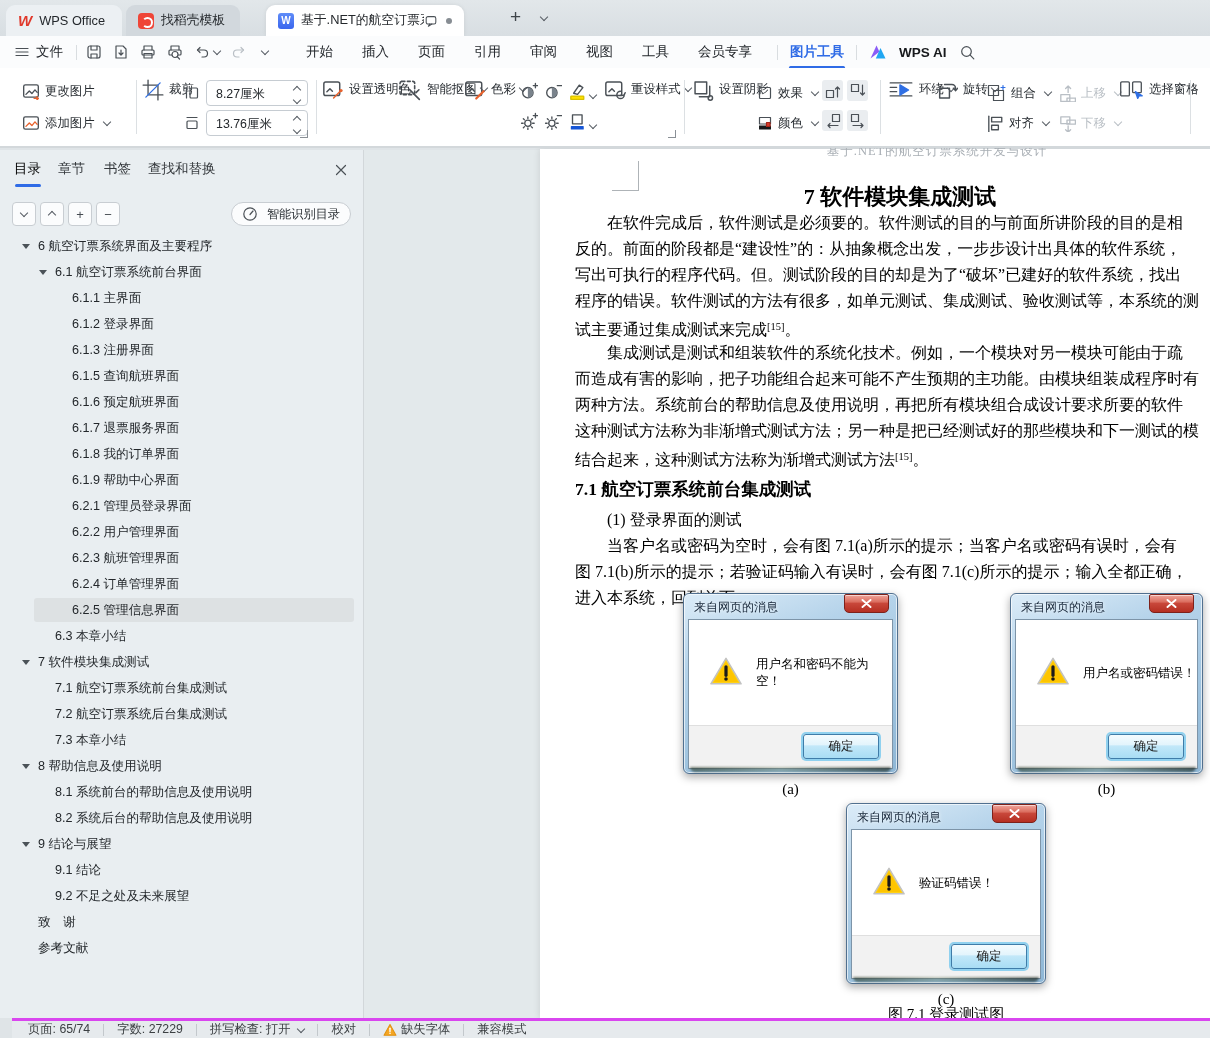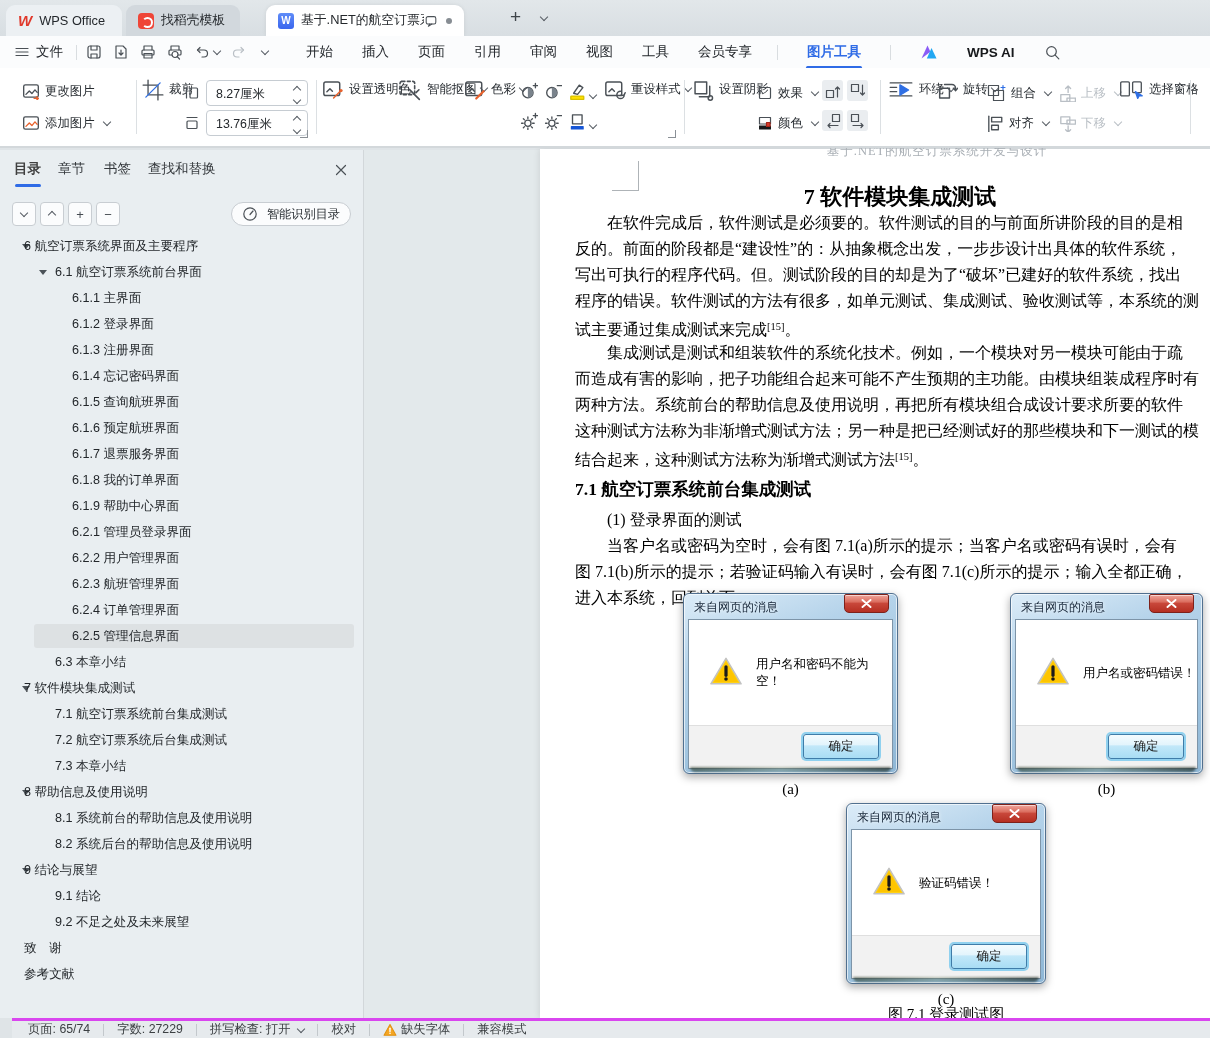--- a/index.html
+++ b/index.html
@@ -30,48 +30,48 @@
   #newtab{left:510px;top:6px;font-size:19px;color:#3f454a;position:absolute;font-weight:300}
   #tablist-chv{left:537px;top:14px;position:absolute}
 
   
   #menubar{left:0;top:36px;width:1210px;height:32px;background:#fbfcfd;position:absolute;border-bottom:1px solid #eef1f3}
   #file-btn{position:absolute;left:14px;top:0;height:32px;display:flex;align-items:center;gap:6px;font-size:13.5px;color:#24282d}
   .vdiv-m{position:absolute;top:9px;height:15px;width:1px;background:#d9dde0}
   #quick-icons{position:absolute;left:86px;top:0;height:32px;display:flex;align-items:center;gap:11px}
   #menu-items{position:absolute;left:306px;top:0;height:32px;display:flex;align-items:center;gap:29px;font-size:13.5px;color:#24282d}
   .mb-item{cursor:default}
-  #mb-right{position:absolute;left:777px;top:0;height:32px;display:flex;align-items:center;gap:29px}
+  #mb-right{position:absolute;left:777px;top:0;height:32px;display:flex;align-items:center;gap:12px}
   #picture-tool{color:#2f6be6;font-weight:bold;font-size:13.5px;position:relative}
   #picture-tool::after{content:"";position:absolute;left:-1px;right:-1px;bottom:-8px;height:3px;background:#2f6be6;border-radius:2px}
   #wpsai-label{font-size:13.5px;font-weight:bold;color:#17191c}
 
   
   #ribbon{left:0;top:68px;width:1210px;height:80px;background:#fff;position:absolute;border-bottom:2px solid #d3d8db;z-index:5;box-sizing:border-box}
   .rb-row{position:absolute;display:flex;align-items:center;gap:5px;font-size:12.4px;color:#262b30;height:22px;white-space:nowrap}
   .rb-col{position:absolute;top:8px;display:flex;flex-direction:row;align-items:center;gap:5px;font-size:12.4px;color:#262b30;white-space:nowrap}
   .rb-col .icbox{height:27px;display:flex;align-items:center}
   .size-field{position:absolute;width:102px;height:26px;background:#fff;border:1px solid #c6ccd2;border-radius:4px;font-size:12.4px;color:#24282c;line-height:26px;padding-left:9px;box-sizing:border-box}
   .spinner{position:absolute;right:7px;top:6px;display:flex;flex-direction:column;gap:4px}
   .spinner .chv{margin:0}
   .launch{position:absolute;width:7px;height:7px;border-right:1.2px solid #8a9096;border-bottom:1.2px solid #8a9096}
   .sqbtn{position:absolute;width:21px;height:21px;background:#eaedf0;border-radius:3px;display:flex;align-items:center;justify-content:center}
 
   
   #sidebar{left:0;top:150px;width:364px;height:868px;background:#e9eef1;position:absolute;border-right:1px solid #d2d7da;box-sizing:border-box;z-index:4}
   .sb-tab{position:absolute;top:10px;font-size:13.5px;color:#34383c}
-  .sb-tab.active{color:#404040;font-weight:bold}
+  .sb-tab.active{color:#000000;font-weight:normal}
   .sb-tab.active::after{content:"";position:absolute;left:1px;width:26px;bottom:-9px;height:3px;background:#2f6be6;border-radius:2px}
   #sb-close{position:absolute;right:14px;top:12px}
   .sb-btn{position:absolute;top:52px;width:24px;height:24px;background:#fbfcfd;border:1px solid #c8cdd2;border-radius:4px;display:flex;align-items:center;justify-content:center;box-sizing:border-box;color:#454b51;font-size:13px}
   #smart-toc{position:absolute;right:12px;top:52px;height:24px;padding:0 10px;background:#fbfcfd;border:1px solid #c8cdd2;border-radius:12px;display:flex;align-items:center;gap:9px;font-size:12.2px;color:#2b3035;box-sizing:border-box}
   #toc-list{position:absolute;left:0;right:1px;top:90px;bottom:0;overflow:hidden;font-size:12.6px;color:#23272b}
   .toc-row{position:relative;height:26px;display:flex;align-items:center;box-sizing:border-box}
   .toc-row:first-child{margin-top:-7px}
-  .toc-row.lvl1{padding-left:24px}
+  .toc-row.lvl1{padding-left:38px}
   .toc-row.lvl2{padding-left:55px}
   .toc-row.lvl3{padding-left:72px}
   .tri{position:absolute;top:11px;width:0;height:0;border-left:4px solid transparent;border-right:4px solid transparent;border-top:5px solid #4b5258}
   .lvl1 .tri{left:22px}
   .lvl2 .tri{left:39px}
   .toc-row.sel::before{content:"";position:absolute;left:34px;right:8px;top:1px;bottom:1px;background:#dde1e3;border-radius:3px}
   .toc-label{position:relative;z-index:1}
 
   
   #canvas{left:364px;top:150px;width:846px;height:868px;background:#e3e9eb;position:absolute}
@@ -574,23 +574,20 @@
       <div class="toc-row lvl3">
         <span class="toc-label">6.1.1 主界面</span>
       </div>
       <div class="toc-row lvl3">
         <span class="toc-label">6.1.2 登录界面</span>
       </div>
       <div class="toc-row lvl3">
         <span class="toc-label">6.1.3 注册界面</span>
       </div>
       <div class="toc-row lvl3">
-        <span class="toc-label">6.1.4 忘记密码界面</span>
-      </div>
-      <div class="toc-row lvl3">
         <span class="toc-label">6.1.5 查询航班界面</span>
       </div>
       <div class="toc-row lvl3">
         <span class="toc-label">6.1.6 预定航班界面</span>
       </div>
       <div class="toc-row lvl3">
         <span class="toc-label">6.1.7 退票服务界面</span>
       </div>
       <div class="toc-row lvl3">
         <span class="toc-label">6.1.8 我的订单界面</span>

